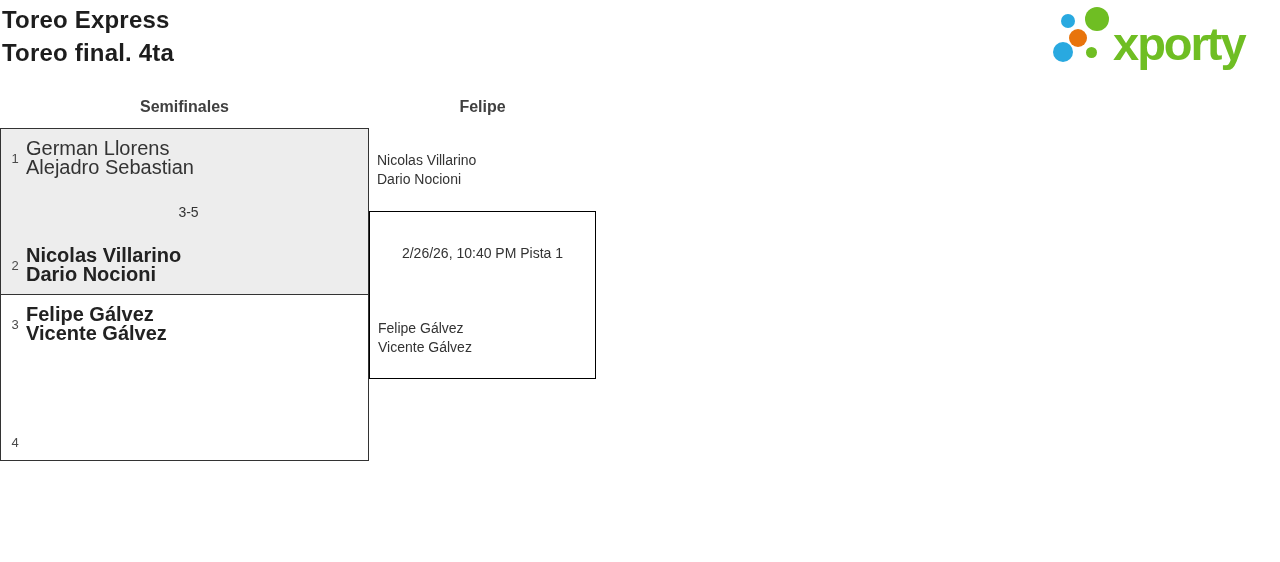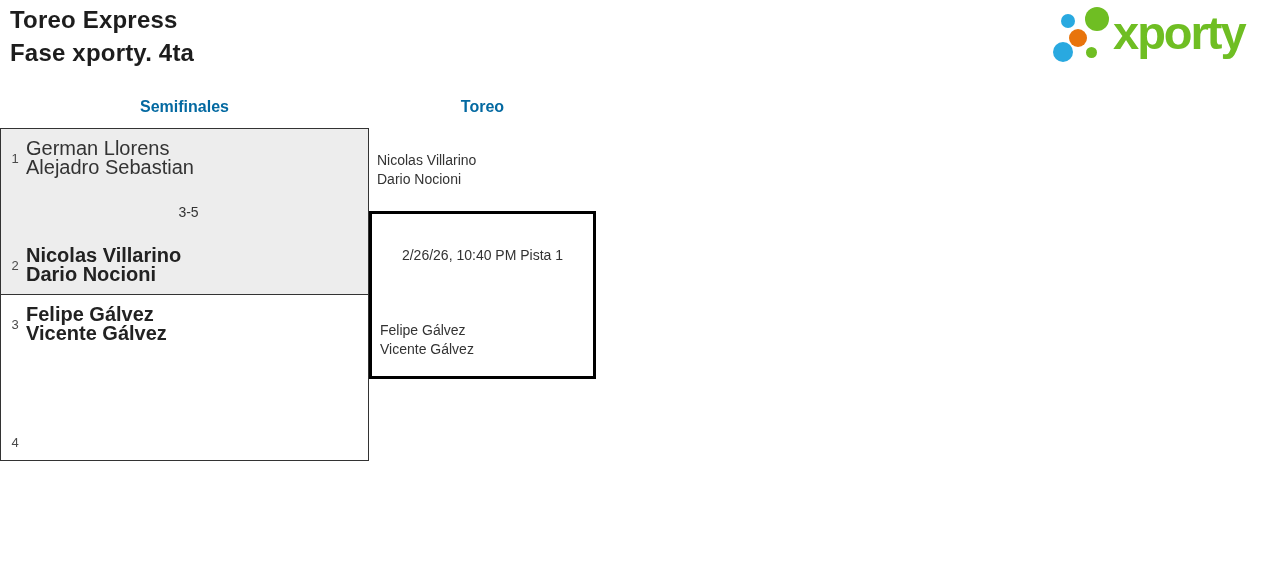--- a/index.html
+++ b/index.html
@@ -22,57 +22,56 @@
     position: absolute;
     left: 2px;
     top: 3px;
   }
   .page-title, .page-subtitle {
     font-size: 24px;
     font-weight: 700;
     line-height: 33px;
     color: #1d1d1d;
     letter-spacing: 0.2px;
-    margin-left: 8px;
   }
 
   
   .logo {
     position: absolute;
     left: 1050px;
     top: 0;
     width: 230px;
     height: 70px;
     cursor: pointer;
   }
   .dot { position: absolute; border-radius: 50%; }
   .dot-blue-sm   { left: 11px; top: 14px; width: 14px; height: 14px; background: #29a9e0; }
   .dot-green-lg  { left: 35px; top:  7px; width: 24px; height: 24px; background: #6fbe23; }
   .dot-orange    { left: 19px; top: 29px; width: 18px; height: 18px; background: #e8740c; }
   .dot-blue-lg   { left:  3px; top: 42px; width: 20px; height: 20px; background: #29a9e0; }
   .dot-green-sm  { left: 36px; top: 47px; width: 11px; height: 11px; background: #6fbe23; }
   .wordmark {
     position: absolute;
     left: 63px;
-    top: 5px;
+    top: 16px;
     font-size: 47px;
     font-weight: 800;
     letter-spacing: -2px;
     color: #6fbe23;
     line-height: 56px;
   }
 
   
   .round-header {
     position: absolute;
     top: 98px;
     text-align: center;
     font-size: 16px;
     font-weight: 700;
-    color: #0369a1;
+    color: #404040;
   }
   .round-header.semis { left: 0; width: 369px; }
   .round-header.final { left: 369px; width: 227px; }
 
   
   .sf-column {
     position: absolute;
     left: 0;
     top: 128px;
     width: 369px;
@@ -136,21 +135,21 @@
     font-size: 14px;
     line-height: 19px;
     color: #333333;
   }
   .final-box {
     position: absolute;
     left: 369px;
     top: 211px;
     width: 227px;
     height: 168px;
-    border: 3px solid #000000;
+    border: 1px solid #000000;
     box-sizing: border-box;
     background: transparent;
   }
   .schedule {
     position: absolute;
     left: 0;
     right: 0;
     top: 33px;
     text-align: center;
     font-size: 14px;
@@ -165,34 +164,34 @@
     color: #333333;
   }
 </style>
 </head>
 <body>
 
 <div class="page">
 
   <div class="titles">
     <div class="page-title">Toreo Express</div>
-    <div class="page-subtitle">Fase xporty. 4ta</div>
+    <div class="page-subtitle">Toreo final. 4ta</div>
   </div>
 
   <div class="logo">
     <span class="dot dot-blue-sm"></span>
     <span class="dot dot-green-lg"></span>
     <span class="dot dot-orange"></span>
     <span class="dot dot-blue-lg"></span>
     <span class="dot dot-green-sm"></span>
     <span class="wordmark">xporty</span>
   </div>
 
   <div class="round-header semis">Semifinales</div>
-  <div class="round-header final">Toreo</div>
+  <div class="round-header final">Felipe</div>
 
   <div class="sf-column">
 
     <div class="match shaded">
       <div class="team-row top">
         <span class="seed">1</span>
         <div class="names">
           <div>German Llorens</div>
           <div>Alejadro Sebastian</div>
         </div>

